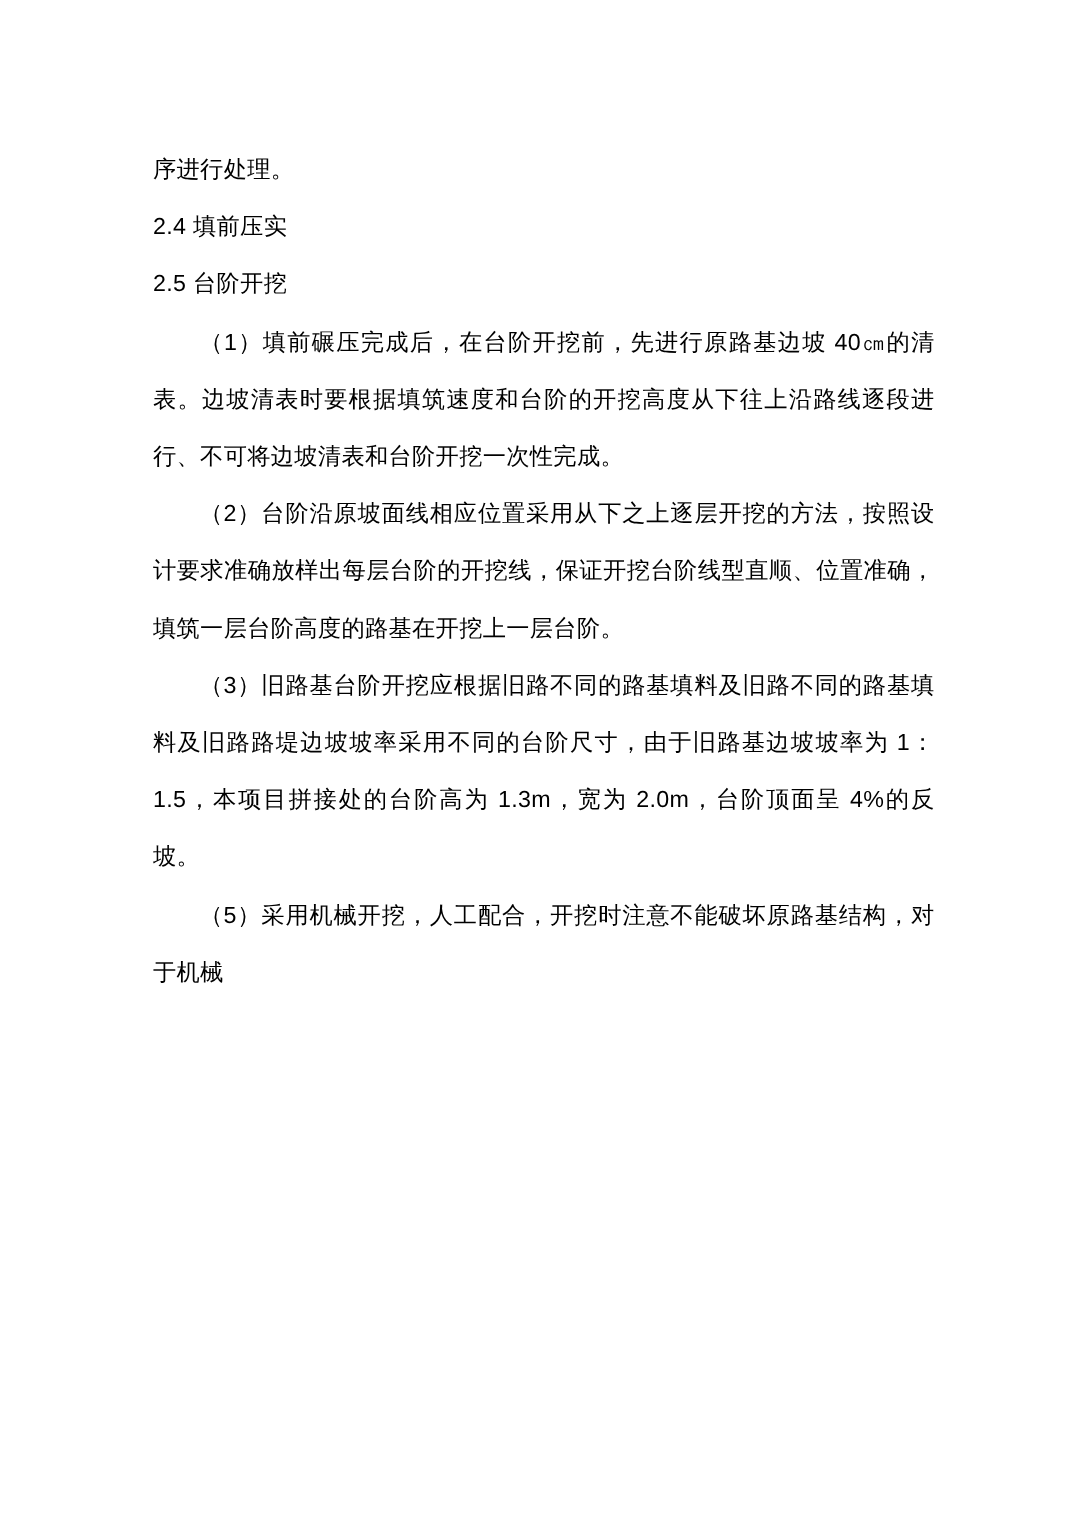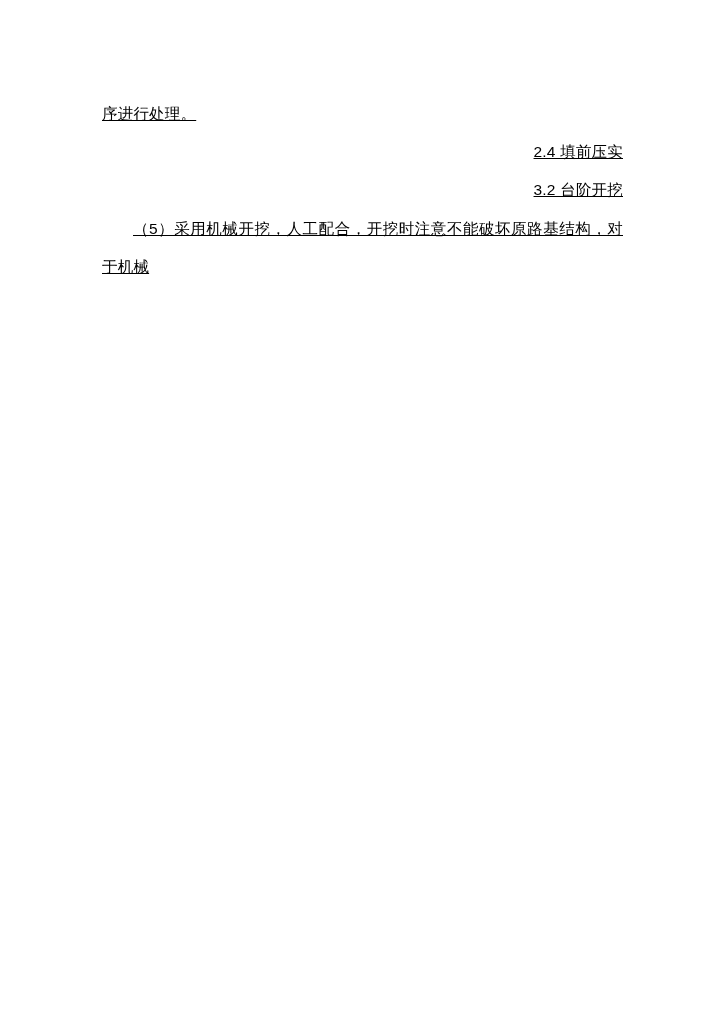--- a/index.html
+++ b/index.html
@@ -24,32 +24,34 @@
     width: 521px;
     font-size: 15.5px;
     line-height: 38.2px;
     text-align: justify;
     text-justify: inter-character;
     letter-spacing: 0.2px;
   }
   .block {
     margin: 0;
     padding: 0;
-    text-decoration: underline;
   }
   .heading {
-    text-align: right;
+    text-align: left;
   }
   .list-paragraph {
     text-indent: 2em;
   }
 </style>
 </head>
 <body>
 
 <div class="page">
   <div class="text-column">
     <p class="block">序进行处理。</p>
     <p class="block heading">2.4 填前压实</p>
-    <p class="block heading">3.2 台阶开挖</p>
+    <p class="block heading">2.5 台阶开挖</p>
+    <p class="block list-paragraph">（1）填前碾压完成后，在台阶开挖前，先进行原路基边坡 40㎝的清表。边坡清表时要根据填筑速度和台阶的开挖高度从下往上沿路线逐段进行、不可将边坡清表和台阶开挖一次性完成。</p>
+    <p class="block list-paragraph">（2）台阶沿原坡面线相应位置采用从下之上逐层开挖的方法，按照设计要求准确放样出每层台阶的开挖线，保证开挖台阶线型直顺、位置准确，填筑一层台阶高度的路基在开挖上一层台阶。</p>
+    <p class="block list-paragraph">（3）旧路基台阶开挖应根据旧路不同的路基填料及旧路不同的路基填料及旧路路堤边坡坡率采用不同的台阶尺寸，由于旧路基边坡坡率为 1：1.5，本项目拼接处的台阶高为 1.3m，宽为 2.0m，台阶顶面呈 4%的反坡。</p>
     <p class="block list-paragraph">（5）采用机械开挖，人工配合，开挖时注意不能破坏原路基结构，对于机械</p>
   </div>
 </div>
 
 </body></html>

